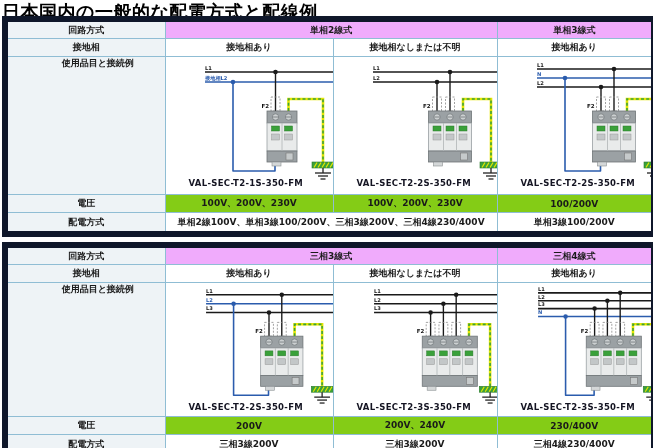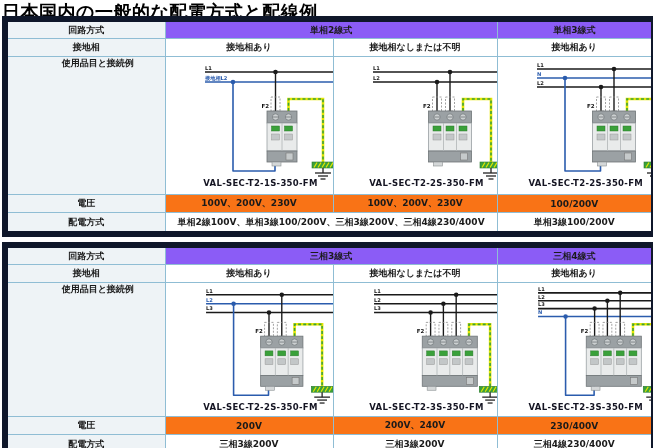--- a/index.html
+++ b/index.html
@@ -16,32 +16,32 @@
     position:absolute;left:2px;border-collapse:collapse;table-layout:fixed;
     width:649px;border:6px solid #0f172a;
   }
   #t1{top:16px}
   #t2{top:242px}
   td{
     border:1px solid #8fbdd4;text-align:center;vertical-align:middle;
     font-size:9px;font-weight:bold;color:#1a1a1a;padding:0;overflow:hidden;
     white-space:nowrap;
   }
-  tr.h1 td{height:16px;background:#8b5cf6;}
+  tr.h1 td{height:16px;background:#f0abfc;}
   tr.h2 td{height:17px;background:#ffffff;margin-top:13px;}
   td.lbl{background:#eef3f6 !important;}
   tr.dg td{background:#ffffff;vertical-align:top;padding-left:23px;}
   #t1 tr.dg td{height:137px;}
   #t2 tr.dg td{height:133px;}
-  tr.vr td{height:17px;background:#f97316;}
+  tr.vr td{height:17px;background:#84cc16;}
   tr.dr td{height:18px;background:#fff;}
   .dcell{padding-top:2px;}
   .dcell svg{display:block;margin:0 auto;}
   .model{
-    text-align:center;font-size:8.5px;font-weight:bold;color:#141422;
+    text-align:left;font-size:8.5px;font-weight:bold;color:#141422;
     letter-spacing:.3px;margin-top:-3px;
   }
 </style>
 </head>
 <body>
 
 <div class="title">日本国内の一般的な配電方式と配線例</div>
 
 <table class="sec" id="t1">
   <colgroup>

